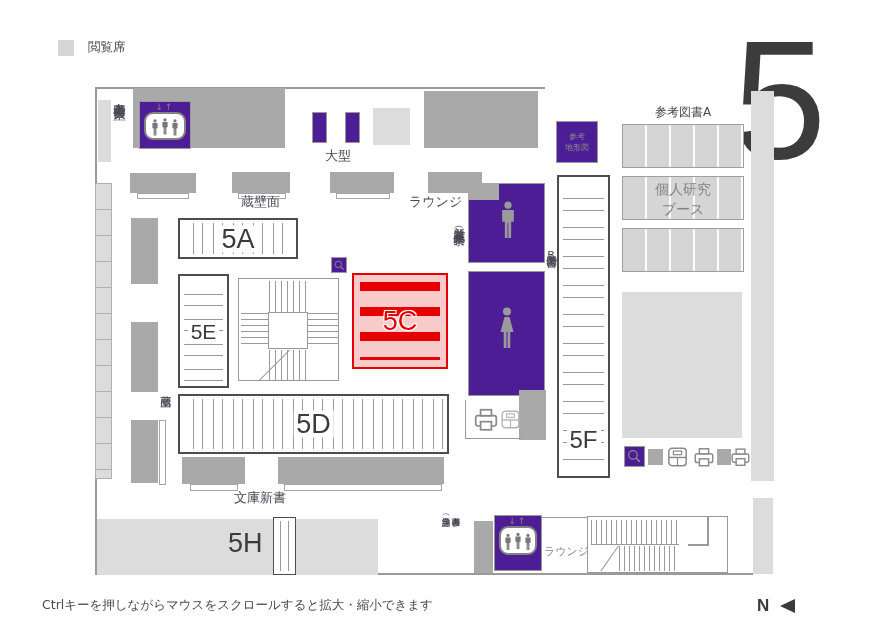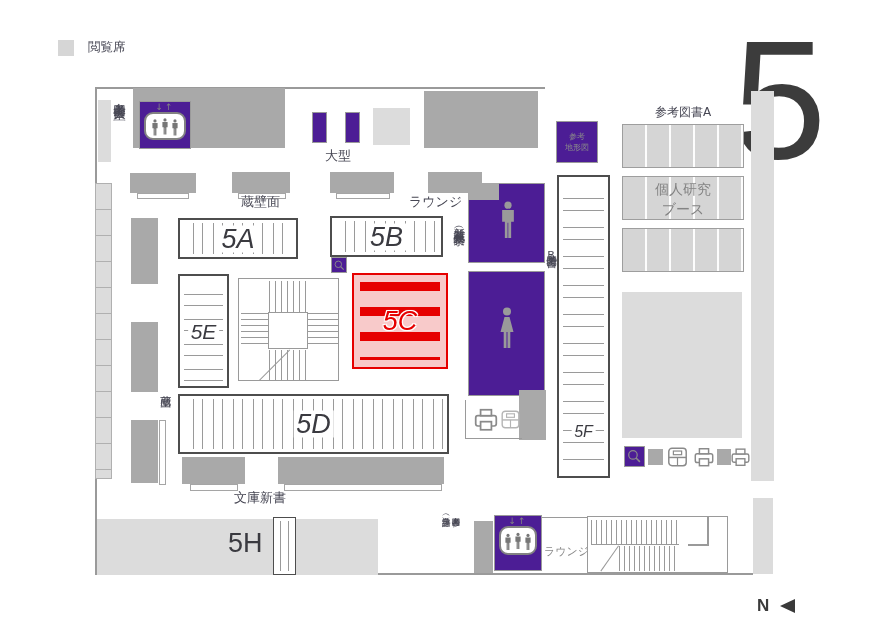--- a/index.html
+++ b/index.html
@@ -5,21 +5,21 @@
   html,body{margin:0;padding:0;background:#fff;}
   .canvas{position:relative;width:869px;height:643px;background:#fff;overflow:hidden;
           font-family:"DejaVu Sans",sans-serif;color:#474754;}
   .canvas i, .canvas .blk{display:block;position:absolute;}
   
   .w{background:#9a9a9a;}
   .dk{background:#a9a9a9;}
   .lt{background:#dcdcdc;}
   .lip{position:absolute;background:#fff;border:1px solid #a5a5a5;}
   .box{position:absolute;background:#4c1d95;border:1px solid #9a9a9a;box-sizing:border-box;}
-  .shelf{position:absolute;background:#fff;border:2px solid #4d4d4d;box-sizing:border-box;font-style:italic;}
+  .shelf{position:absolute;background:#fff;border:2px solid #4d4d4d;box-sizing:border-box;}
   .vbars{position:absolute;left:3px;right:3px;top:3px;bottom:3px;
          background:repeating-linear-gradient(90deg,transparent 0 10px,#9a9a9a 10px 11px,#fff 11px 19px,#9a9a9a 19px 20px);}
   .vbars.g5{background:repeating-linear-gradient(90deg,transparent 0 9px,#9a9a9a 9px 10px,#fff 10px 18px,#9a9a9a 18px 19px);}
   .vbars.one{left:2px;right:2px;background:repeating-linear-gradient(90deg,transparent 0 4px,#9a9a9a 4px 5px,#fff 5px 12px,#9a9a9a 12px 13px,transparent 13px 19px);}
   .hbars{position:absolute;left:4px;right:4px;top:5px;bottom:5px;
          background:repeating-linear-gradient(180deg,transparent 0 13px,#9a9a9a 13px 14px,#fff 14px 24px,#9a9a9a 24px 25px);}
   .hbars.f5{background:repeating-linear-gradient(180deg,transparent 0 16px,#9a9a9a 16px 17px,#fff 17px 28px,#9a9a9a 28px 29px);}
   .hl{background:#f8caca;border:2px solid #e60000;}
   .redbars{position:absolute;left:6px;right:6px;top:7px;bottom:7px;
            background:repeating-linear-gradient(180deg,#e60000 0 9px,transparent 9px 25px);}
@@ -189,24 +189,20 @@
     <i class="dk" style="left:330px;top:172px;width:64px;height:21px"></i>
     <div class="lip" style="left:336px;top:193px;width:52px;height:4px"></div>
     <i class="dk" style="left:428px;top:172px;width:54px;height:21px"></i>
     <div class="lbl" style="left:241px;top:193px">蔵壁面</div>
     <div class="lbl" style="left:409px;top:193px">ラウンジ</div>
 
     <div class="shelf" style="left:178px;top:218px;width:120px;height:41px">
       <i class="vbars"></i>
       <span class="big">5A</span>
     </div>
-    <div class="shelf" style="left:330px;top:216px;width:113px;height:41px">
-      <i class="vbars"></i>
-      <span class="big">5B</span>
-    </div>
     <div class="box" style="left:331px;top:257px;width:16px;height:16px">
       <svg class="icon-svg" style="left:1px;top:1px" width="13" height="13" viewBox="0 0 22 22" color="#8a8a8a">
           <use href="#g-mag"></use>
         </svg>
     </div>
 
     <div class="shelf hl" style="left:352px;top:273px;width:96px;height:96px">
       <i class="redbars"></i>
       <span class="big hlc">5C</span>
     </div>
@@ -253,21 +249,21 @@
       <svg class="icon-svg" style="left:34px;top:4px" width="21" height="31" viewBox="0 0 24 24" color="#b5b5b5">
           <use href="#g-reader"></use>
         </svg>
     </div>
 
     <div class="vtext" style="left:452px;top:218px;height:168px;font-size:11.5px">新着雑誌（人文科学）</div>
     <div class="vtext up" style="left:544px;top:245px;height:70px;font-size:11px">参考図書B</div>
 
     <div class="shelf" style="left:557px;top:175px;width:53px;height:303px">
       <i class="hbars f5"></i>
-      <span class="big mid" style="top:auto;bottom:36px;transform:translateX(-50%);font-size:16px">5F</span>
+      <span class="big mid" style="top:auto;bottom:24px;transform:translateX(-50%);font-size:24px">5F</span>
     </div>
 
     <i class="lt" style="left:97px;top:519px;width:281px;height:56px"></i>
     <span class="big plain" style="left:225px;top:530px">5H</span>
     <div class="shelf" style="left:273px;top:517px;width:23px;height:58px;border-width:1.5px">
       <i class="vbars one"></i>
     </div>
     <div style="position:absolute;left:441px;top:511px;height:64px;display:flex;flex-direction:row-reverse">
       <span class="vtext" style="position:static;font-size:8.5px;letter-spacing:0">参考図書</span>
       <span class="vtext" style="position:static;font-size:8.5px;letter-spacing:0">（語学辞典）</span>
@@ -292,16 +288,17 @@
 
     <div class="stairs" style="left:587px;top:516px;width:141px;height:57px">
       <i class="sv2" style="left:3px;top:3px;width:88px;height:24px;border-bottom:1px solid #9a9a9a"></i>
       <i class="sv2" style="left:31px;top:29px;width:60px;height:25px"></i>
       <i class="diag" style="left:31px;top:29px;width:31px;transform:rotate(125deg)"></i>
       <i style="left:119px;top:0;width:2px;height:29px;background:#9a9a9a"></i>
       <i style="left:100px;top:27px;width:21px;height:2px;background:#9a9a9a"></i>
     </div>
   </div>
 
+  <div class="hint" style="left:42px;top:597px">Ctrlキーを押しながらマウスをスクロールすると拡大・縮小できます</div>
   <span class="compass-n" style="left:757px;top:596px">N</span>
   <span class="compass-arrow" style="left:780px;top:599px"></span>
 
 </div>
 
 </body></html>

